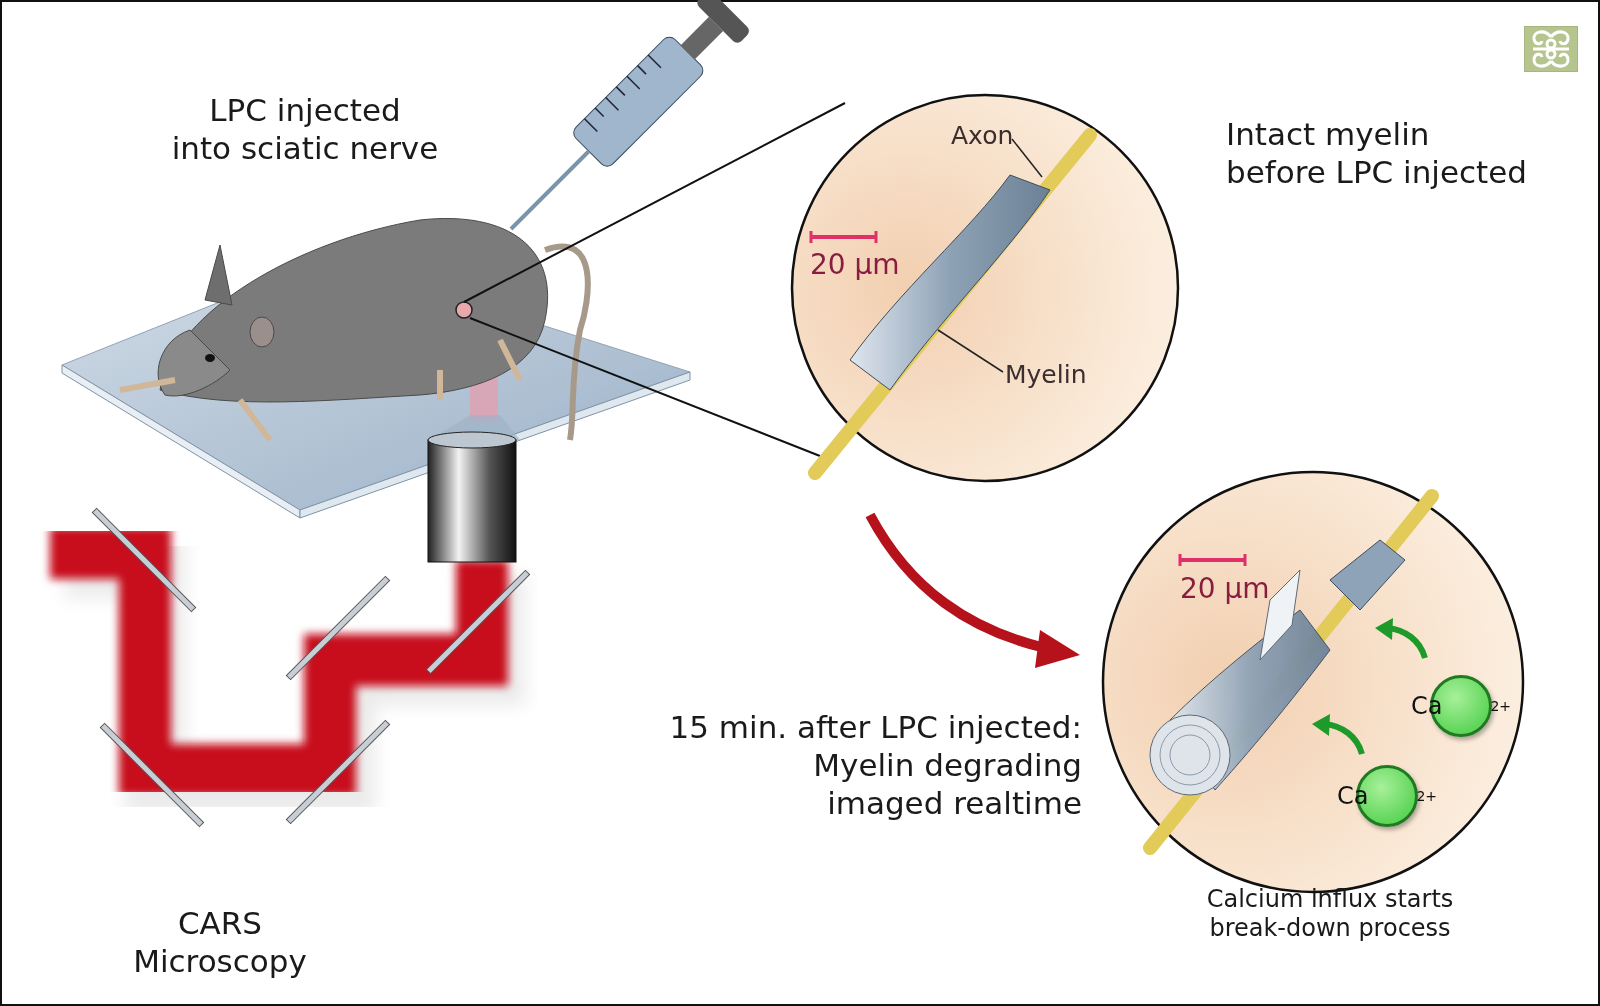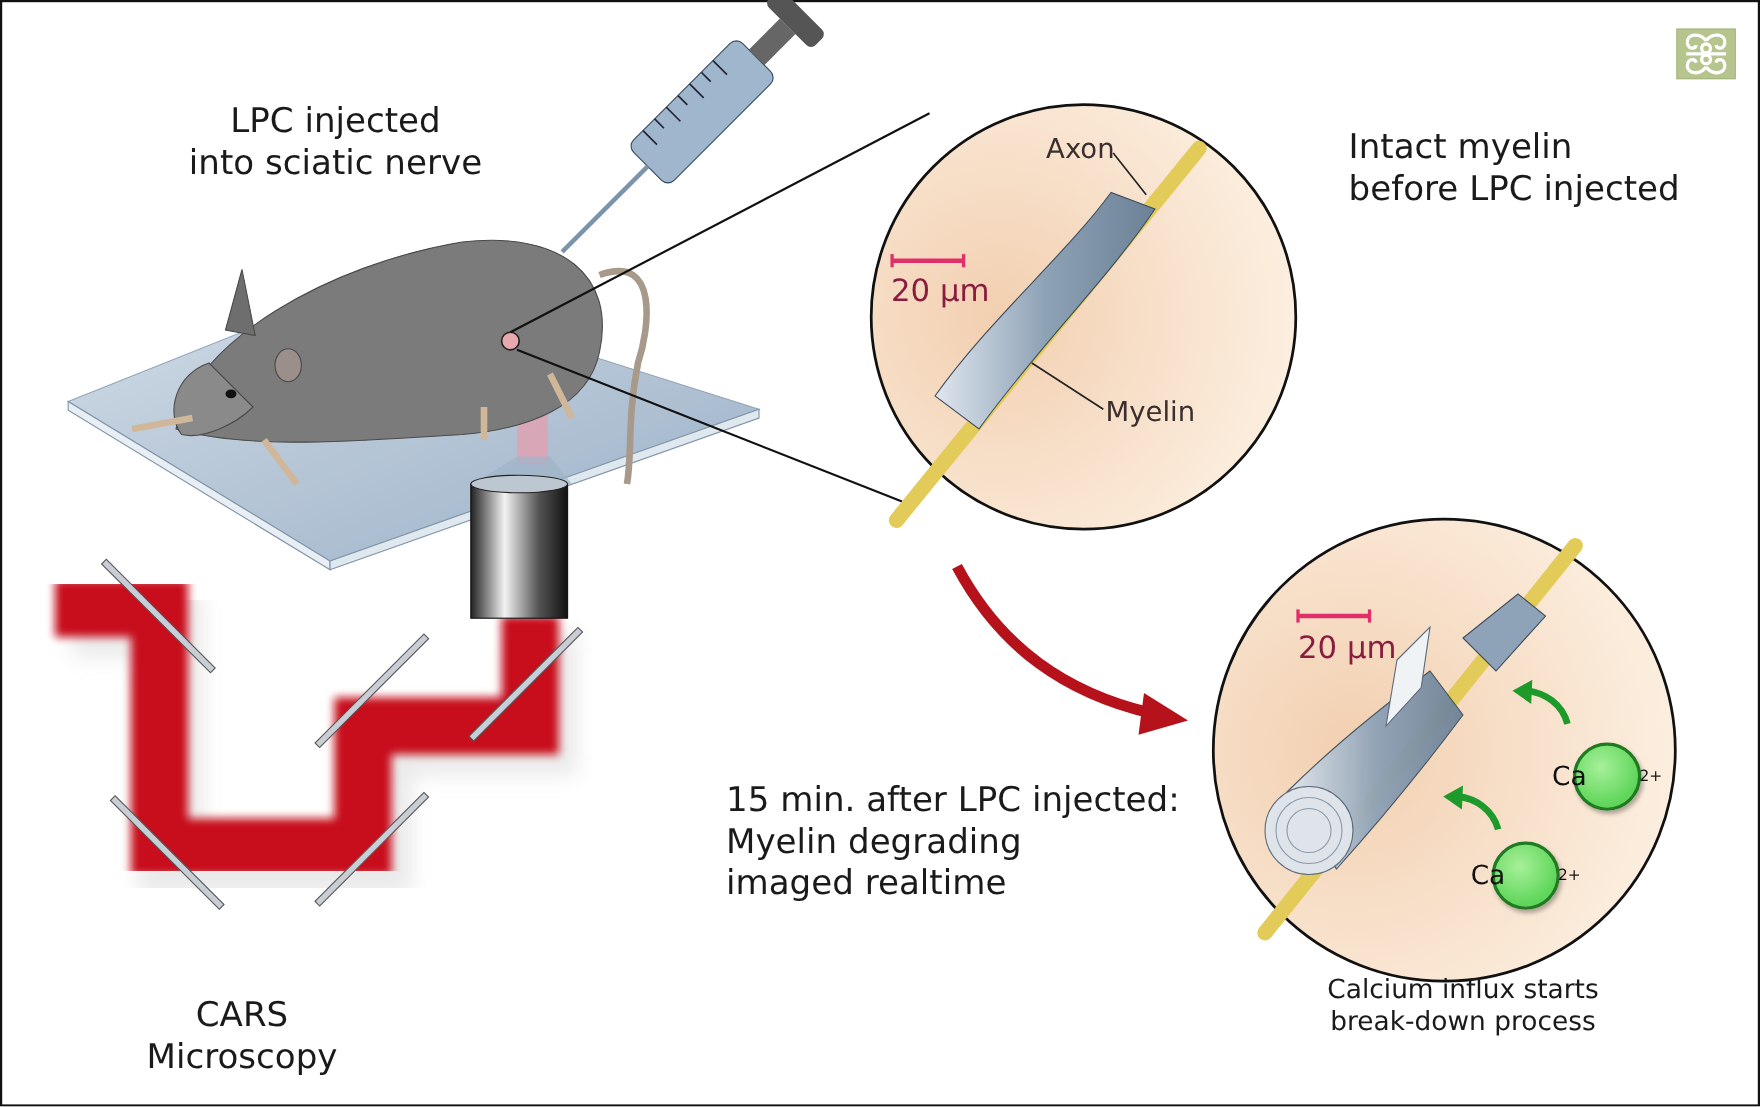--- a/index.html
+++ b/index.html
@@ -6,21 +6,21 @@
   body { width: 1600px; height: 1006px; position: relative; overflow: hidden;
          font-family: "DejaVu Sans", sans-serif; }
   .frame { position: absolute; left: 0; top: 0; width: 1596px; height: 1002px;
            border: 2px solid #111; background: #fff; }
   svg.main { position: absolute; left: 0; top: 0; }
   .label { position: absolute; color: #1a1a1a; line-height: 1.22; }
   .big { font-size: 31px; }
   .small { font-size: 24px; }
   .tiny { font-size: 25px; color: #3a2e2e; }
   .scale-text { font-size: 28px; color: #8a1c40; }
-  .right { }
+  .right { text-align: right; }
   .center { text-align: center; }
   .logo { position: absolute; left: 1524px; top: 26px; width: 52px; height: 44px;
           background: #b6c48e; border: 1px solid #a7b57f; }
   .ca { position: absolute; width: 56px; height: 56px; border-radius: 50%;
         background: radial-gradient(circle at 40% 35%, #a8f09a, #5fd65a 70%);
         border: 3px solid #1f7a22; display: flex; align-items: center; justify-content: center;
         font-size: 24px; color: #111; box-shadow: 2px 3px 4px rgba(0,0,0,0.3); gap: 48px; }
   .ca sup { font-size: 14px; }
 </style>
 </head>

